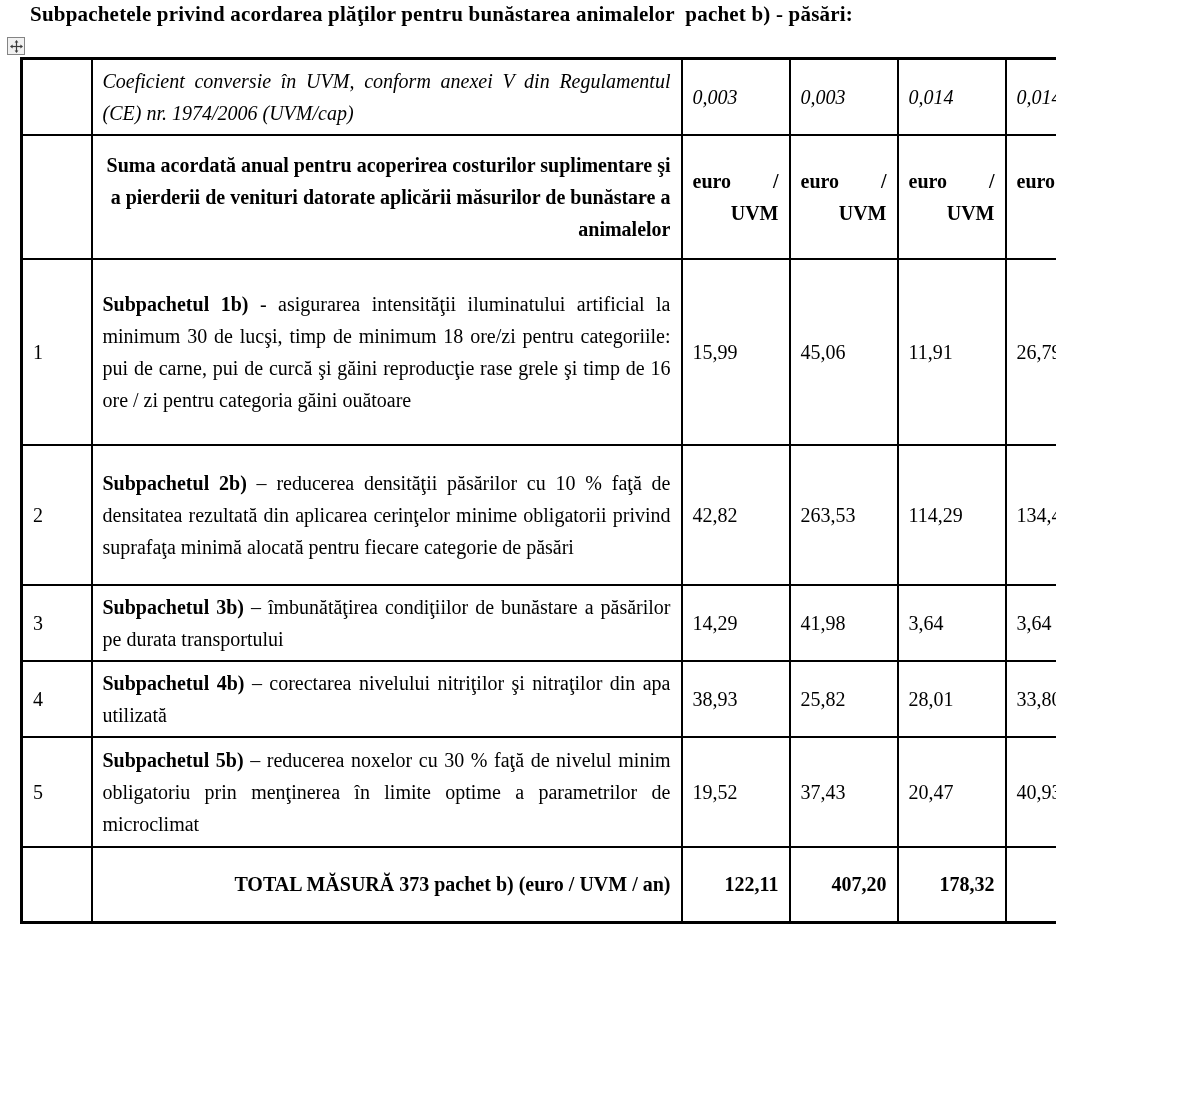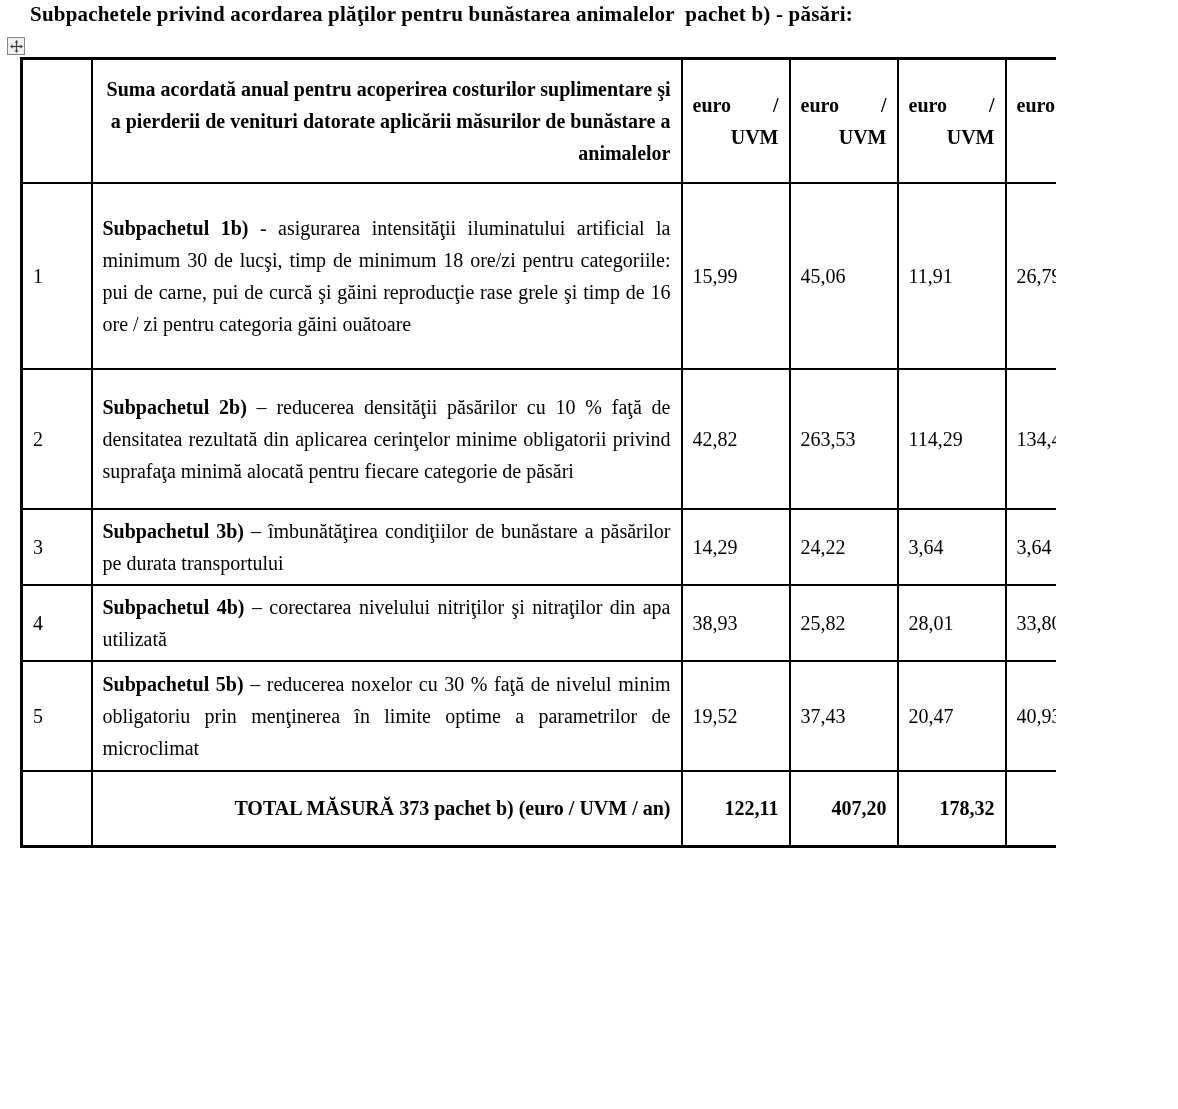--- a/index.html
+++ b/index.html
@@ -114,20 +114,28 @@
       <col style="width:70px">
         <col style="width:590px">
         <col style="width:108px">
         <col style="width:108px">
         <col style="width:108px">
         <col style="width:149px">
     </colgroup>
 
     <tbody>
 
+    <tr class="h-coef">
+      <td class="nr"></td>
+      <td class="spec i"><span>Coeficient conversie în UVM, conform anexei V din Regulamentul (CE) nr. 1974/2006 (UVM/cap)</span></td>
+      <td class="val i">0,003</td>
+      <td class="val i">0,003</td>
+      <td class="val i">0,014</td>
+      <td class="val i">0,014</td>
+    </tr>
 
     <tr class="h-suma">
       <td class="nr"></td>
       <td class="spec b"><span>Suma acordată anual pentru acoperirea costurilor suplimentare şi a pierderii de venituri datorate aplicării măsurilor de bunăstare a animalelor</span></td>
       <td class="val b">
         <div class="euro-top">
               <span>euro</span>
               <span>/</span>
             </div>
         <div>UVM</div>
@@ -170,21 +178,21 @@
       <td class="val">42,82</td>
       <td class="val">263,53</td>
       <td class="val">114,29</td>
       <td class="val">134,45</td>
     </tr>
 
     <tr class="h-s3">
       <td class="nr">3</td>
       <td class="spec"><span class="b">Subpachetul 3b)</span><span> – îmbunătăţirea condiţiilor de bunăstare a păsărilor pe durata transportului</span></td>
       <td class="val">14,29</td>
-      <td class="val">24,22</td>
+      <td class="val">41,98</td>
       <td class="val">3,64</td>
       <td class="val">3,64</td>
     </tr>
 
     <tr class="h-s4">
       <td class="nr">4</td>
       <td class="spec"><span class="b">Subpachetul 4b)</span><span> – corectarea nivelului nitriţilor şi nitraţilor din apa utilizată</span></td>
       <td class="val">38,93</td>
       <td class="val">25,82</td>
       <td class="val">28,01</td>

